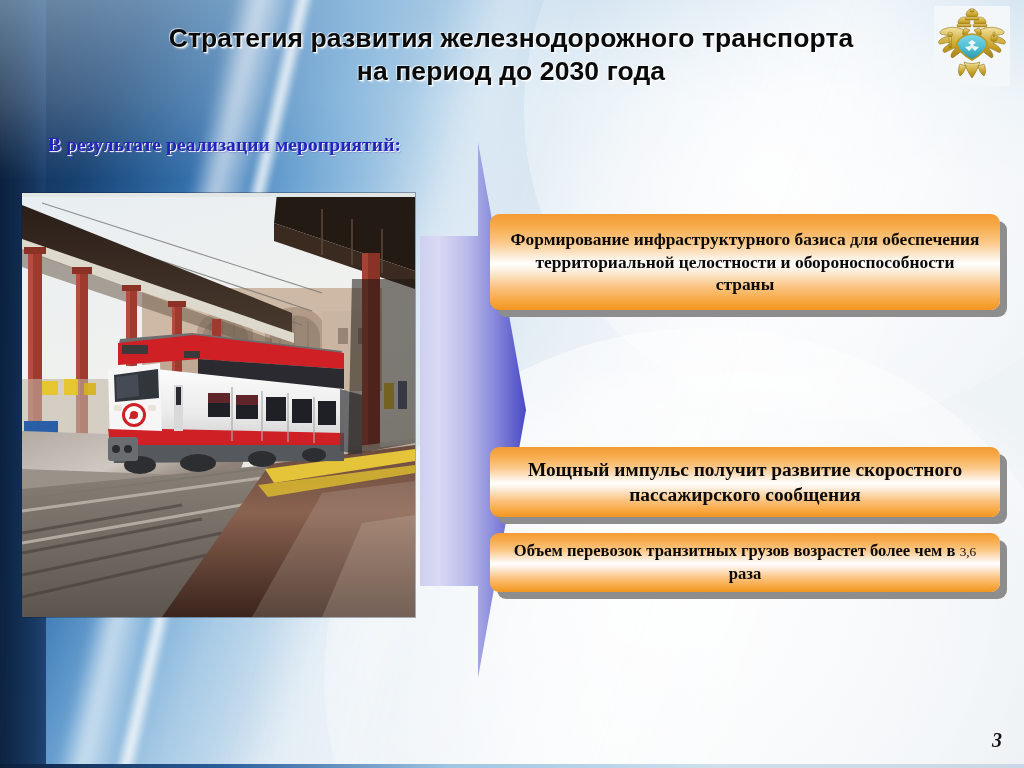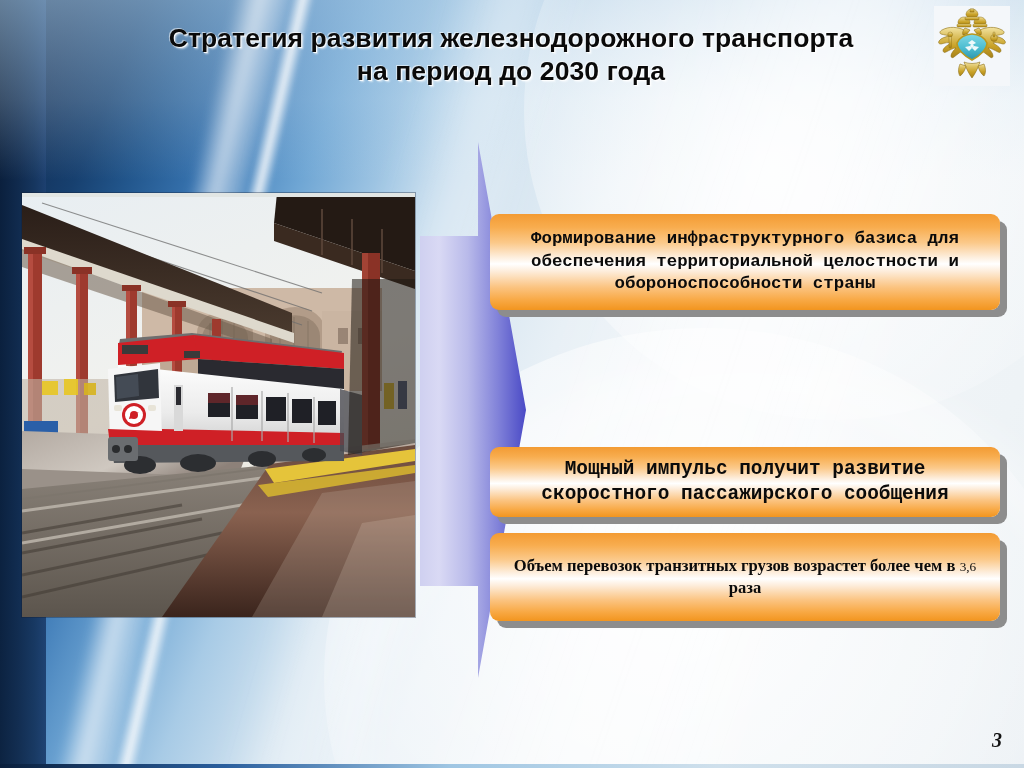--- a/index.html
+++ b/index.html
@@ -132,33 +132,33 @@
       #f39b33 0%, #f8ad4f 14%, #fbc98a 30%, #fdeedd 45%,
       #ffffff 52%, #fdecd9 60%, #fbc482 76%, #f8a843 90%, #f2951f 100%);
     box-shadow:7px 7px 0 0 #8d8d8d;
     display:flex;align-items:center;justify-content:center;
     text-align:center;
     box-sizing:border-box;
   }
   .box-inner{padding:0 18px;width:100%;}
 
   .box-sans{
-    font-family:Liberation Mono, monospace;
+    font-family:Liberation Serif, serif;
     font-weight:bold;color:#0b0b0b;
   }
   .box-serif{
     font-family:"Liberation Serif", serif;
     font-weight:bold;color:#0b0b0b;
   }
   .num{font-weight:normal;font-size:.80em;}
 
   #box1{left:490px;top:214px;width:510px;height:96px;font-size:17.4px;line-height:1.30;}
   #box2{left:490px;top:336px;width:510px;height:84px;font-size:17.4px;line-height:1.32;}
   #box3{left:490px;top:447px;width:510px;height:70px;font-size:19.4px;line-height:1.30;}
-  #box4{left:490px;top:533px;width:510px;height:88px;font-size:16.6px;line-height:1.34;}
+  #box4{left:490px;top:533px;width:510px;height:59px;font-size:16.6px;line-height:1.34;}
 
   
   .slide-no{
     position:absolute;right:22px;bottom:16px;
     font-family:"Liberation Serif", serif;
     font-style:italic;font-weight:bold;font-size:20px;color:#111;
   }
 </style>
 </head>
 <body>
@@ -231,20 +231,21 @@
 
       <g fill="url(#gold)" stroke="#8e7015" stroke-width=".5">
         <rect x="15" y="30" width="2.4" height="12" rx="1"></rect>
         <circle cx="16.2" cy="28.5" r="2.4"></circle>
         <circle cx="60" cy="32" r="3.4"></circle>
         <rect x="59" y="26" width="2" height="5" rx="1"></rect>
       </g>
     </svg>
   </div>
 
+  <div class="subtitle">В результате реализации мероприятий:</div>
 
   <div class="photo">
     <svg viewBox="0 0 393 424" xmlns="http://www.w3.org/2000/svg" preserveAspectRatio="none">
       <defs>
         <linearGradient id="sky" x1="0" y1="0" x2="0.3" y2="1">
           <stop offset="0%" stop-color="#e8eef2"></stop>
           <stop offset="55%" stop-color="#f2f2ee"></stop>
           <stop offset="100%" stop-color="#e6e2d6"></stop>
         </linearGradient>
         <linearGradient id="roofG" x1="0" y1="0" x2="0" y2="1">

